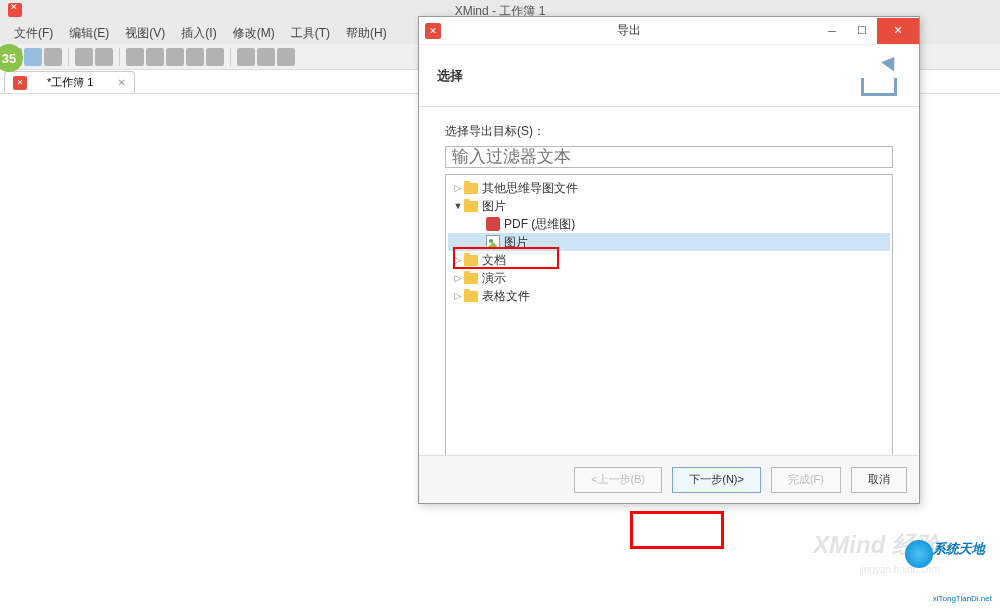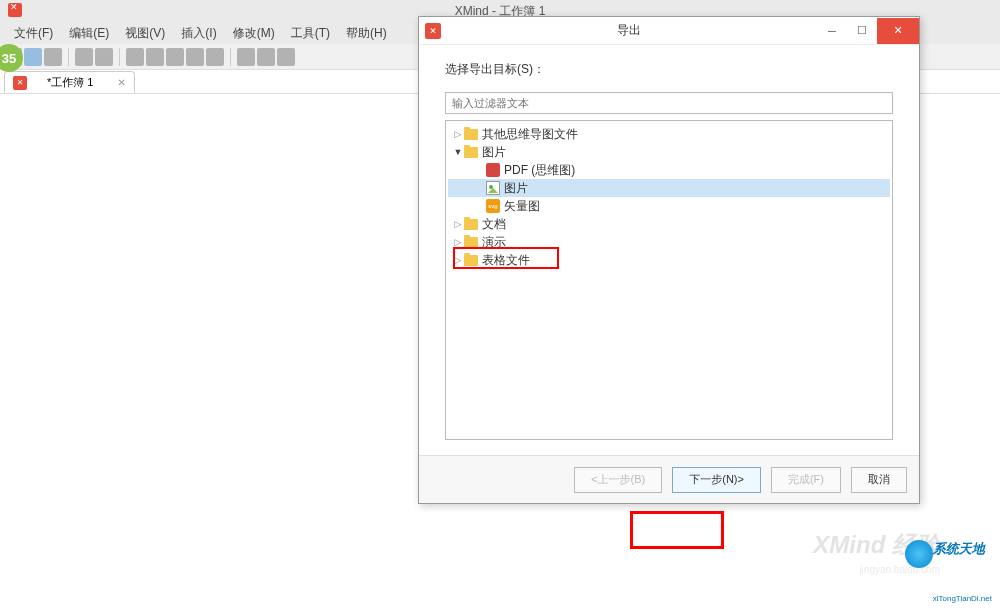--- a/index.html
+++ b/index.html
@@ -43,21 +43,21 @@
     .dialog-ctrl.close { background: #e74c3c; color: #fff; width: 42px; }
     
     .dialog-header { height: 62px; background: #fff; border-bottom: 1px solid #e0e0e0; display: flex; align-items: center; padding: 0 18px; justify-content: space-between; }
     .dialog-header-title { font-size: 13px; font-weight: bold; color: #333; }
     .export-icon { width: 48px; height: 40px; position: relative; }
     .export-icon-box { position: absolute; bottom: 0; left: 8px; width: 36px; height: 18px; border: 3px solid #7da3c7; border-top: none; }
     .export-icon-arrow { position: absolute; top: 0; right: 2px; width: 0; height: 0; border-left: 8px solid transparent; border-right: 8px solid transparent; border-bottom: 12px solid #7da3c7; transform: rotate(35deg); }
     
     .dialog-body { padding: 16px 26px; }
     .body-label { font-size: 12px; color: #333; margin-bottom: 6px; }
-    .filter-input { width: 100%; height: 22px; border: 1px solid #bbb; padding: 2px 6px; font-size: 11px; color: #999; background: #fff; margin-top: 8px; }
+    .filter-input { width: 100%; height: 22px; border: 1px solid #bbb; padding: 2px 6px; font-size: 17px; color: #999; background: #fff; }
     
     .tree { border: 1px solid #bbb; height: 320px; margin-top: 6px; padding: 4px 2px; font-size: 12px; overflow: auto; }
     .tree-item { display: flex; align-items: center; height: 18px; color: #333; padding-left: 4px; }
     .tree-arrow { width: 12px; text-align: center; color: #888; font-size: 9px; }
     .tree-arrow.open { color: #444; }
     .folder-icon { width: 14px; height: 11px; background: #f4c74e; border-radius: 1px; margin-right: 4px; position: relative; }
     .folder-icon::before { content: ""; position: absolute; top: -2px; left: 0; width: 6px; height: 2px; background: #f4c74e; border-radius: 1px 1px 0 0; }
     .file-icon { width: 14px; height: 14px; margin-right: 4px; display: inline-block; }
     .file-icon.pdf { background: #d64541; border-radius: 2px; position: relative; }
     .file-icon.img { background: #fff; border: 1px solid #999; position: relative; }
@@ -131,20 +131,27 @@
 <div class="dialog">
   <div class="dialog-titlebar">
     <span class="dialog-icon"></span>
     <span class="dialog-title">导出</span>
     <div class="dialog-ctrls">
       <span class="dialog-ctrl">─</span>
       <span class="dialog-ctrl">☐</span>
       <span class="dialog-ctrl close">✕</span>
     </div>
   </div>
+  <div class="dialog-header">
+    <span class="dialog-header-title">选择</span>
+    <div class="export-icon">
+      <div class="export-icon-arrow"></div>
+      <div class="export-icon-box"></div>
+    </div>
+  </div>
   <div class="dialog-body">
     <div class="body-label">选择导出目标(S)：</div>
     <input class="filter-input" placeholder="输入过滤器文本" style="">
     <div class="tree">
       <div class="tree-item">
         <span class="tree-arrow">▷</span>
         <span class="folder-icon"></span>
         <span>其他思维导图文件</span>
       </div>
       <div class="tree-item">
@@ -152,24 +159,20 @@
         <span class="folder-icon"></span>
         <span>图片</span>
       </div>
       <div class="tree-item indent-2">
         <span class="file-icon pdf"></span>
         <span>PDF (思维图)</span>
       </div>
       <div class="tree-item indent-2 selected">
         <span class="file-icon img"></span>
         <span>图片</span>
-      </div>
-      <div class="tree-item indent-2">
-        <span class="file-icon svg">svg</span>
-        <span>矢量图</span>
       </div>
       <div class="tree-item">
         <span class="tree-arrow">▷</span>
         <span class="folder-icon"></span>
         <span>文档</span>
       </div>
       <div class="tree-item">
         <span class="tree-arrow">▷</span>
         <span class="folder-icon"></span>
         <span>演示</span>

